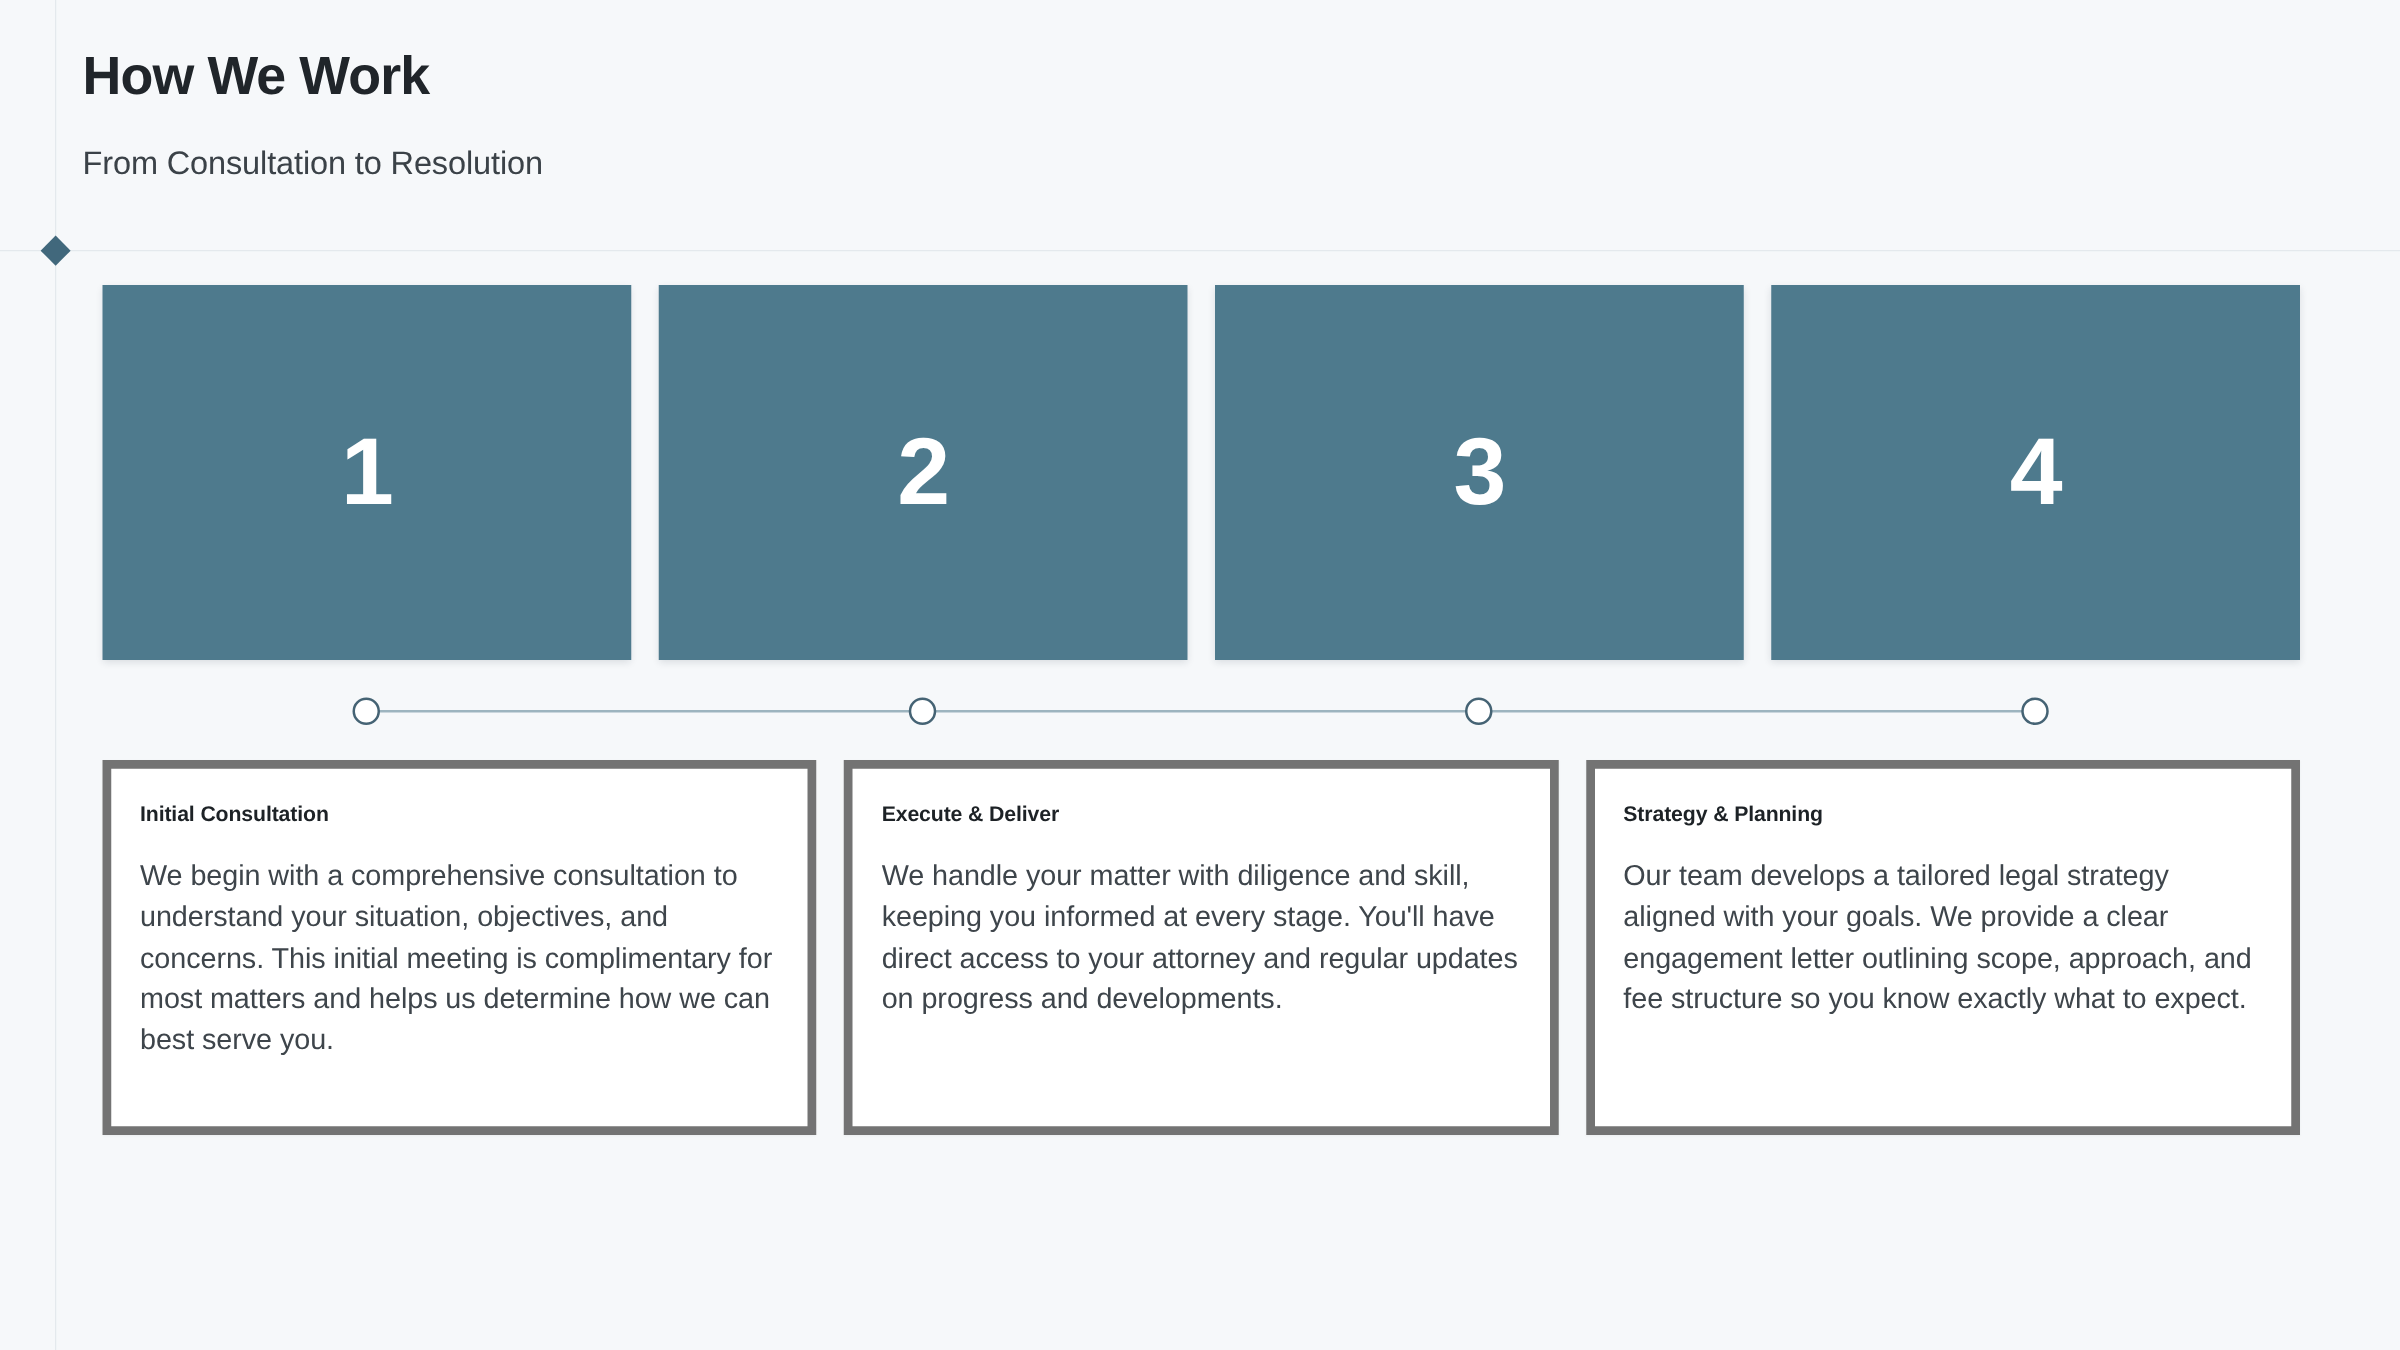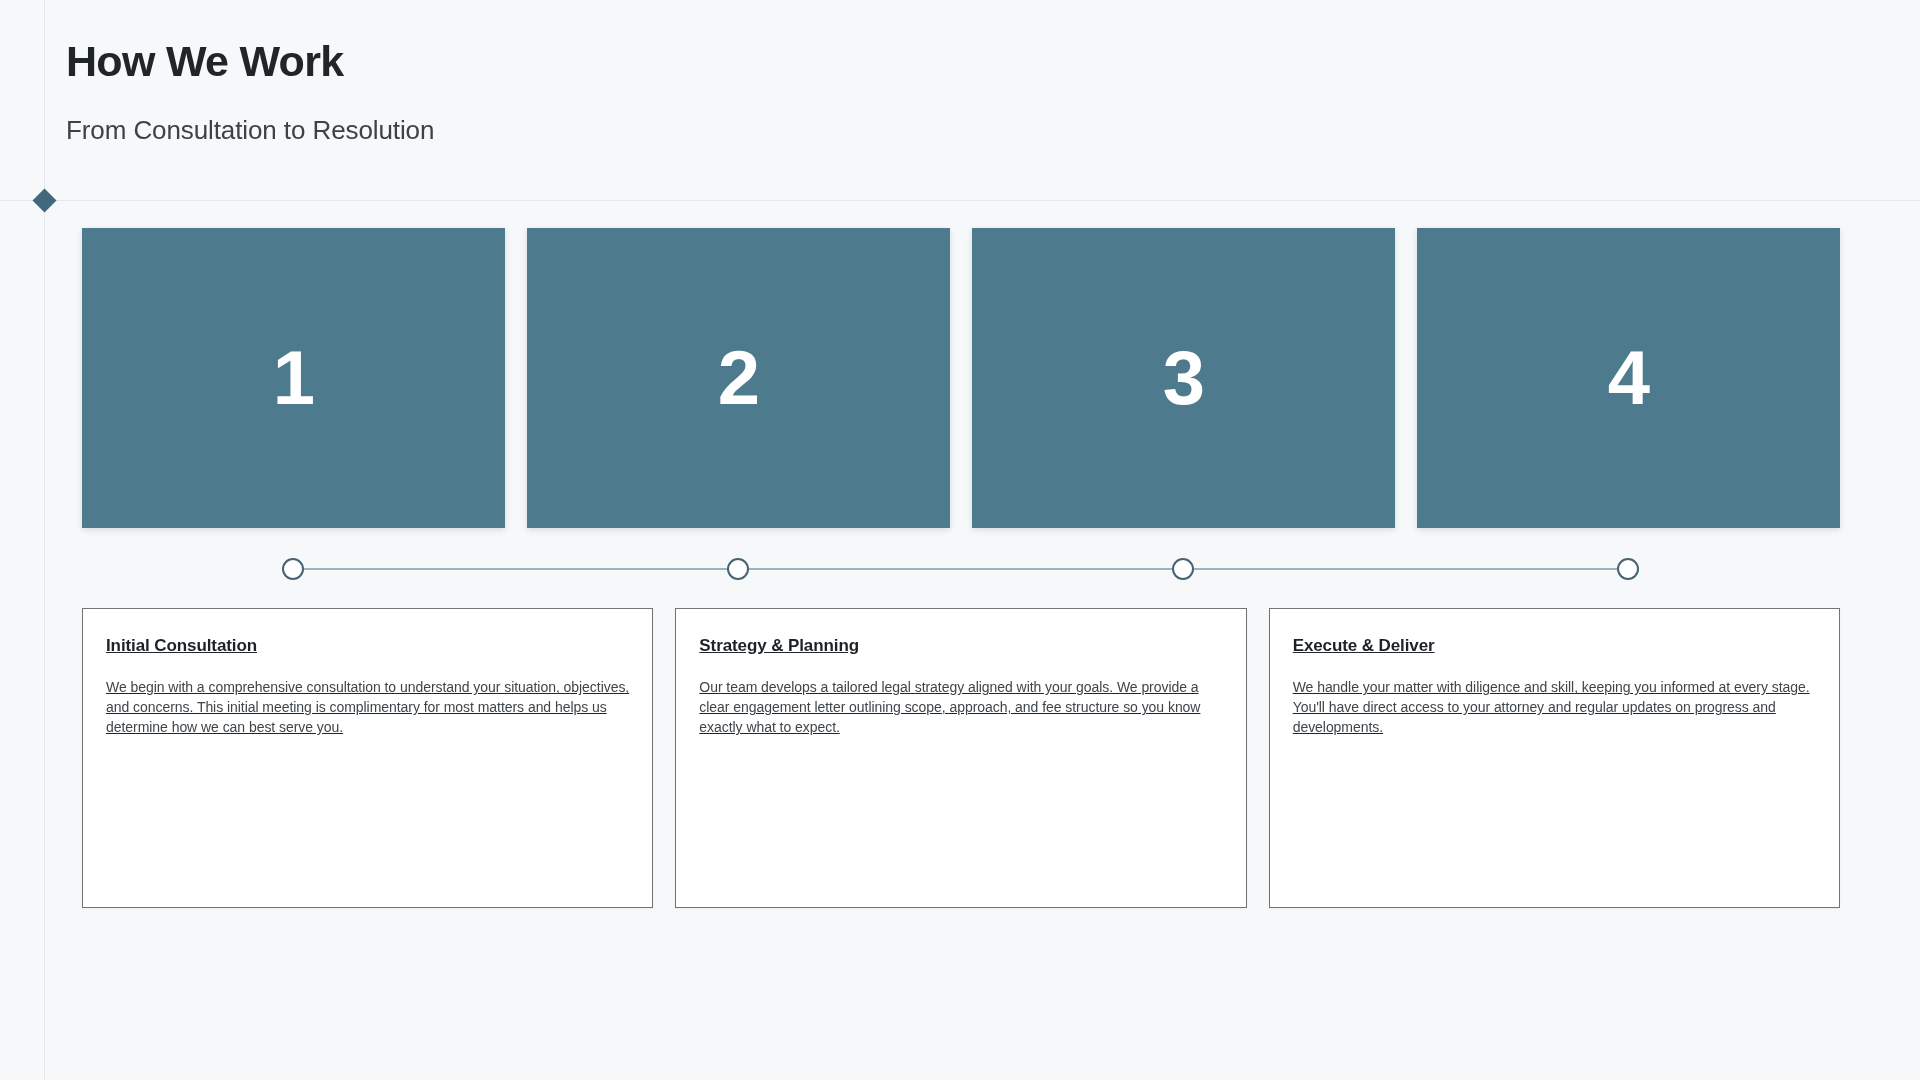--- a/index.html
+++ b/index.html
@@ -146,37 +146,36 @@
     top: 608px;
     width: 1758px;
     height: 300px;
     display: flex;
     gap: 22px;
   }
 
   .detail-card {
     flex: 1 1 0;
     background: #ffffff;
-    border: 1px solid #737373;
+    border: 7px solid #737373;
     padding: 27px 23px 20px 23px;
     box-shadow: 0 1px 2px rgba(30, 50, 65, 0.05);
-    text-decoration: underline;
   }
 
   .detail-title {
     font-size: 17px;
     font-weight: 700;
     color: #1d2226;
     letter-spacing: -0.1px;
     line-height: 1.2;
   }
 
   .detail-body {
     margin-top: 22px;
-    font-size: 14px;
+    font-size: 23px;
     font-weight: 400;
     line-height: 1.42;
     color: #3e454b;
     letter-spacing: -0.05px;
   }
 </style>
 </head>
 <body>
 
 <div class="left-rule"></div>
@@ -211,20 +210,20 @@
   <div class="connector-node n3"></div>
   <div class="connector-node n4"></div>
 </div>
 
 <div class="details-row">
   <div class="detail-card">
     <div class="detail-title">Initial Consultation</div>
     <div class="detail-body">We begin with a comprehensive consultation to understand your situation, objectives, and concerns. This initial meeting is complimentary for most matters and helps us determine how we can best serve you.</div>
   </div>
   <div class="detail-card">
+    <div class="detail-title">Execute &amp; Deliver</div>
+    <div class="detail-body">We handle your matter with diligence and skill, keeping you informed at every stage. You'll have direct access to your attorney and regular updates on progress and developments.</div>
+  </div>
+  <div class="detail-card">
     <div class="detail-title">Strategy &amp; Planning</div>
     <div class="detail-body">Our team develops a tailored legal strategy aligned with your goals. We provide a clear engagement letter outlining scope, approach, and fee structure so you know exactly what to expect.</div>
   </div>
-  <div class="detail-card">
-    <div class="detail-title">Execute &amp; Deliver</div>
-    <div class="detail-body">We handle your matter with diligence and skill, keeping you informed at every stage. You'll have direct access to your attorney and regular updates on progress and developments.</div>
-  </div>
 </div>
 
 </body></html>

